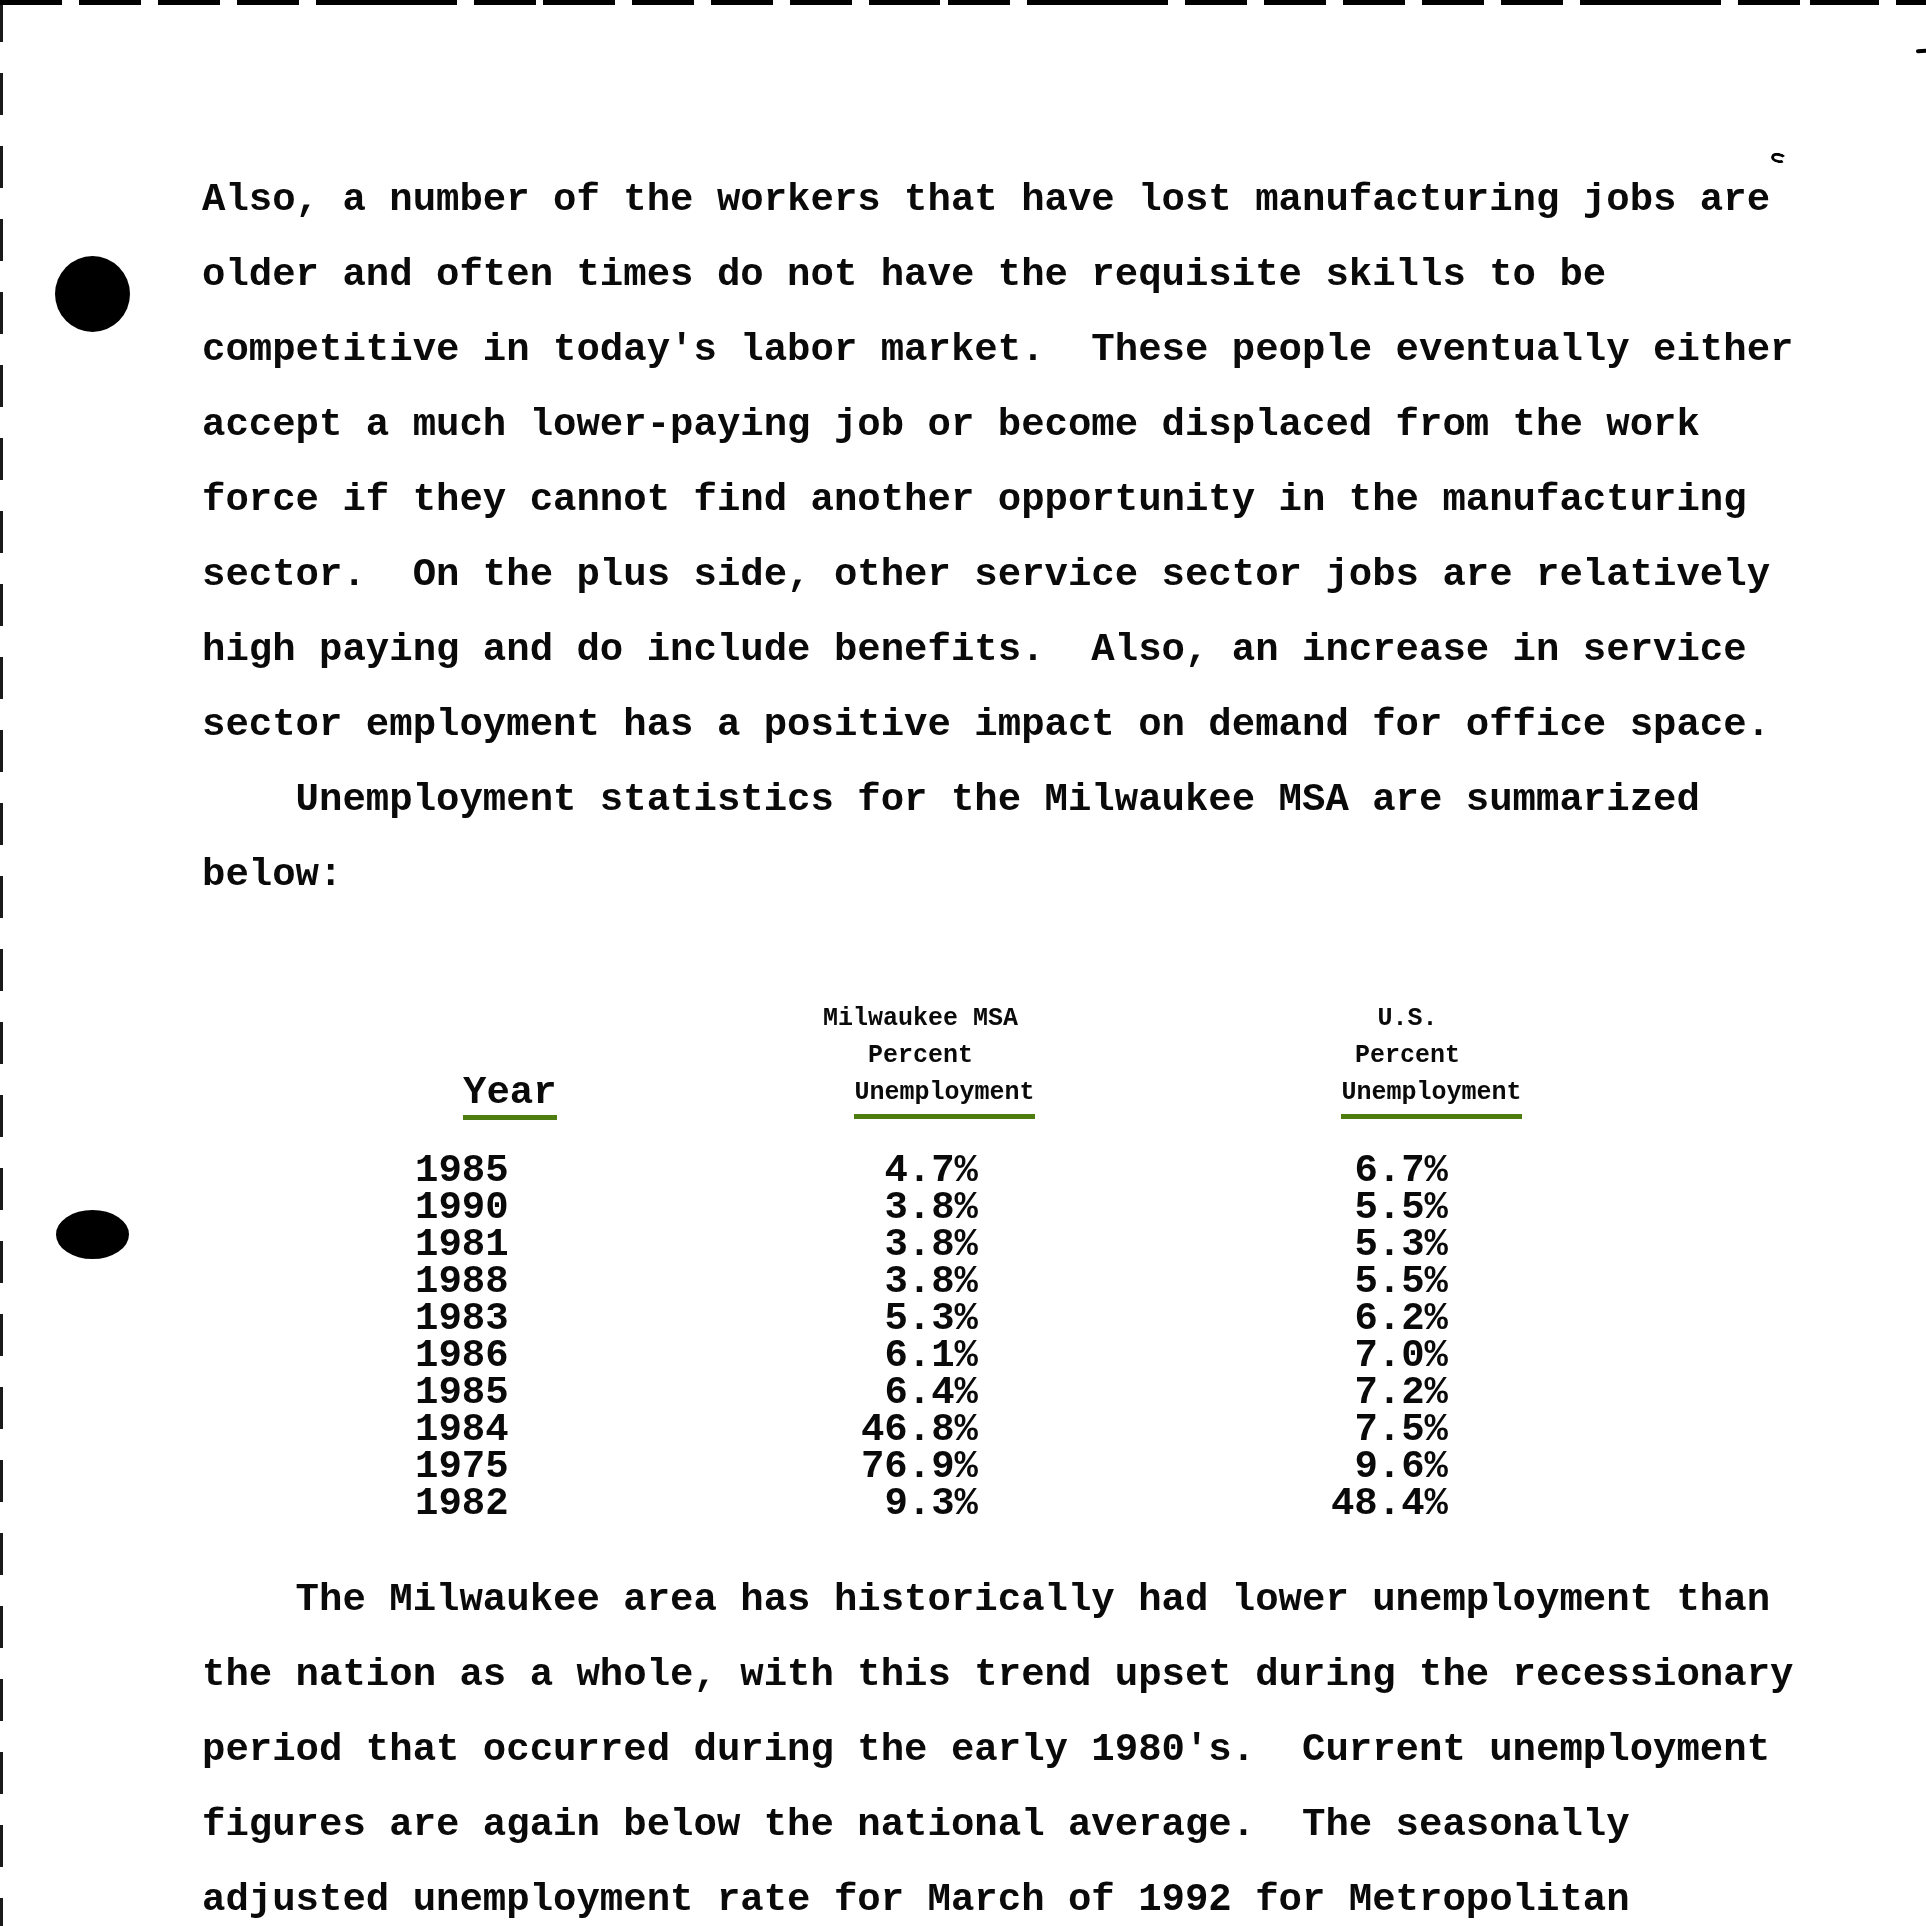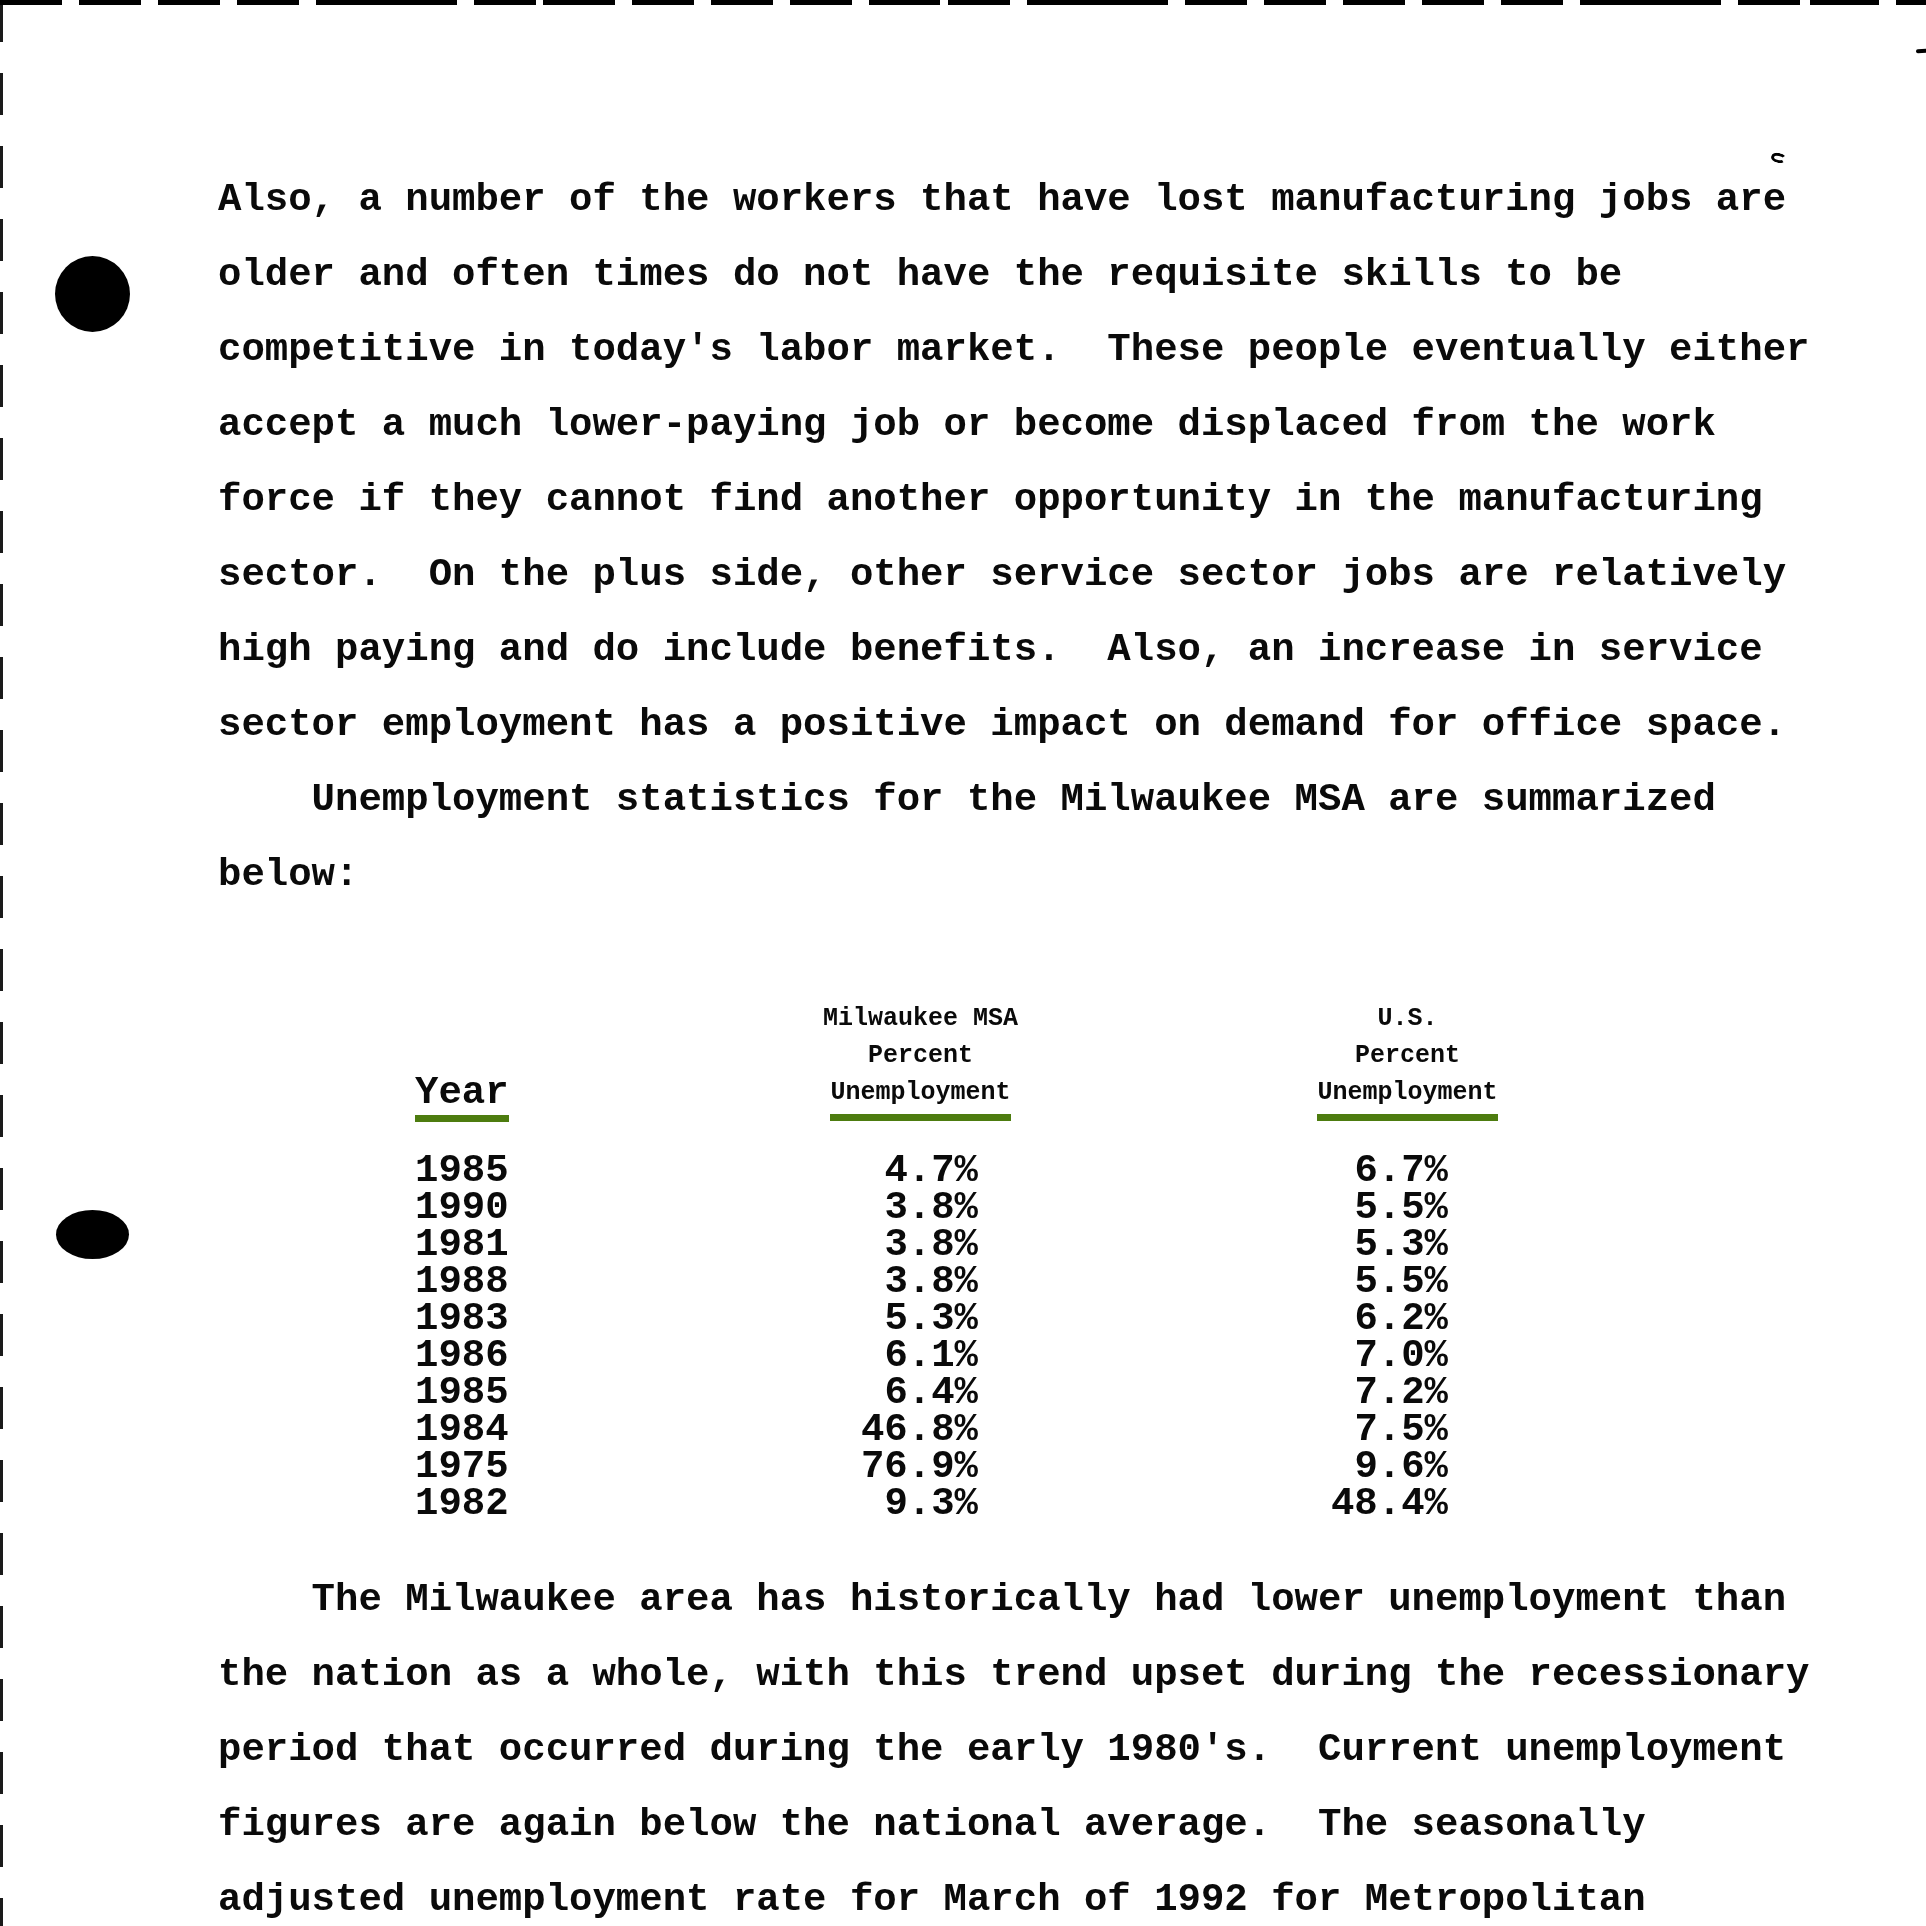--- a/index.html
+++ b/index.html
@@ -42,21 +42,20 @@
     transform: rotate(12deg); box-sizing: border-box;
   }
   
   .para {
     position: absolute;
     left: 202px;
     font-size: 39px;
     line-height: 75px;
     white-space: pre;
     letter-spacing: 0;
-    margin-left: 16px;
   }
   .para.p1 { top: 163px; }
   .para.p2 { top: 1563px; }
   
   .col-header {
     position: absolute;
     top: 1000px;
     width: 385px;
     font-size: 25px;
     line-height: 37px;
@@ -66,22 +65,23 @@
   .col-header.msa { left: 728px; }
   .col-header.us  { left: 1215px; }
   .year-header {
     position: absolute;
     left: 415px; top: 1075px;
     font-size: 39px; line-height: 37px;
     white-space: pre;
   }
   .u {
     display: inline-block;
-    border-bottom: 7px solid #4d7c0f;
+    border-bottom: 5px solid #4d7c0f;
     padding-bottom: 3.1px;
+    margin-left: 48px;
   }
   .table-rows { position: absolute; left: 0; top: 1153px; width: 100%; }
   .t-row { position: absolute; left: 0; width: 100%; height: 37px; line-height: 37px; font-size: 39px; }
   .t-row .cell { position: absolute; white-space: pre; }
   .t-row .year { left: 415px; width: 200px; text-align: left; }
   .t-row .msa  { left: 747px; width: 231px; text-align: right; }
   .t-row .us   { left: 1217px; width: 231px; text-align: right; }
 </style>
 </head>
 <body>

